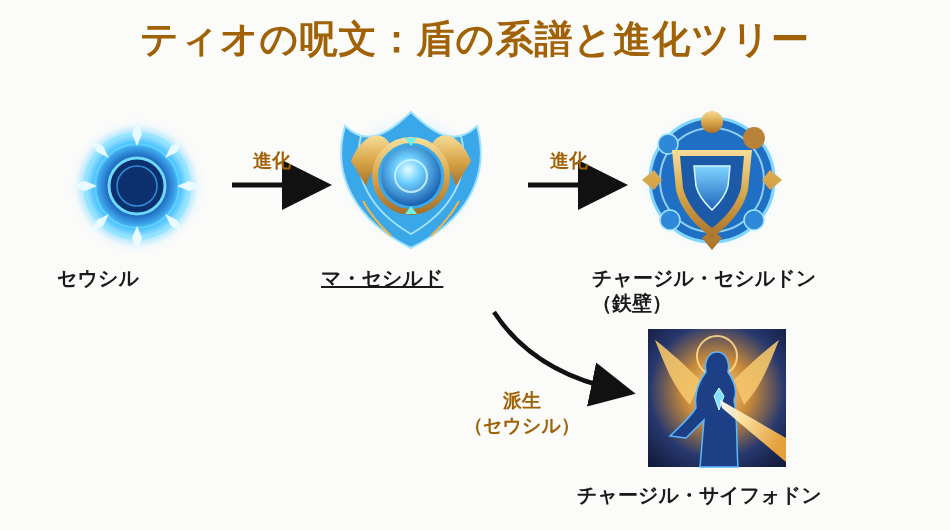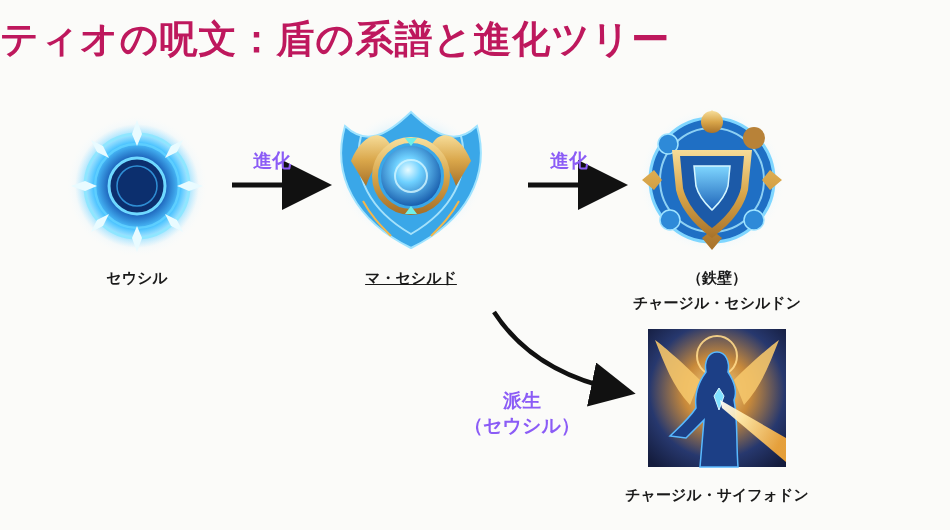--- a/index.html
+++ b/index.html
@@ -5,29 +5,29 @@
   html, body { margin: 0; padding: 0; }
   body {
     width: 950px; height: 530px; overflow: hidden;
     background: #fbfbf9;
     font-family: "DejaVu Sans", "Liberation Sans", sans-serif;
     color: #111;
     position: relative;
   }
   .title {
     position: absolute; left: 0; top: 14px; width: 950px;
-    text-align: left; font-size: 38px; font-weight: bold; letter-spacing: 1px;
-    color: #be185d;
+    text-align: center; font-size: 38px; font-weight: bold; letter-spacing: 1px;
+    color: #a16207;
   }
   .node-label {
-    position: absolute; text-align: center; font-size: 15px; font-weight: bold;
+    position: absolute; text-align: left; font-size: 20px; font-weight: bold;
     line-height: 25px; color: #1a1a1a;
   }
   .arrow-label {
-    position: absolute; font-size: 19px; font-weight: bold; color: #8b5cf6; text-align: center;
+    position: absolute; font-size: 19px; font-weight: bold; color: #a16207; text-align: center;
   }
   svg.overlay { position: absolute; left: 0; top: 0; }
 </style>
 </head>
 <body>
 
 <div class="title">ティオの呪文：盾の系譜と進化ツリー</div>
 
 <svg class="overlay" width="950" height="530" viewBox="0 0 950 530">
   <defs>
@@ -144,18 +144,18 @@
   <div>（セウシル）</div>
 </div>
 
 <div class="node-label" style="left:57px; top:266px; width:160px;">
   <div>セウシル</div>
 </div>
 <div class="node-label" style="left:321px; top:266px; width:180px;text-decoration:underline;">
   <div>マ・セシルド</div>
 </div>
 <div class="node-label" style="left:592px; top:266px; width:250px;">
+  <div>チャージル・セシルドン</div>
   <div>（鉄壁）</div>
-  <div>チャージル・セシルドン</div>
 </div>
 <div class="node-label" style="left:577px; top:472px; width:280px;margin-top:11px;">
   <div>チャージル・サイフォドン</div>
 </div>
 
 </body></html>

